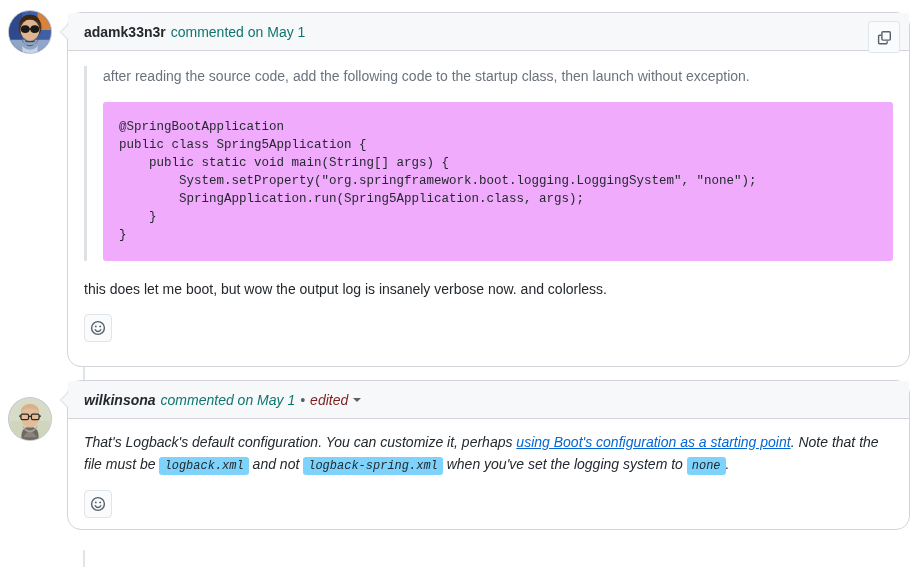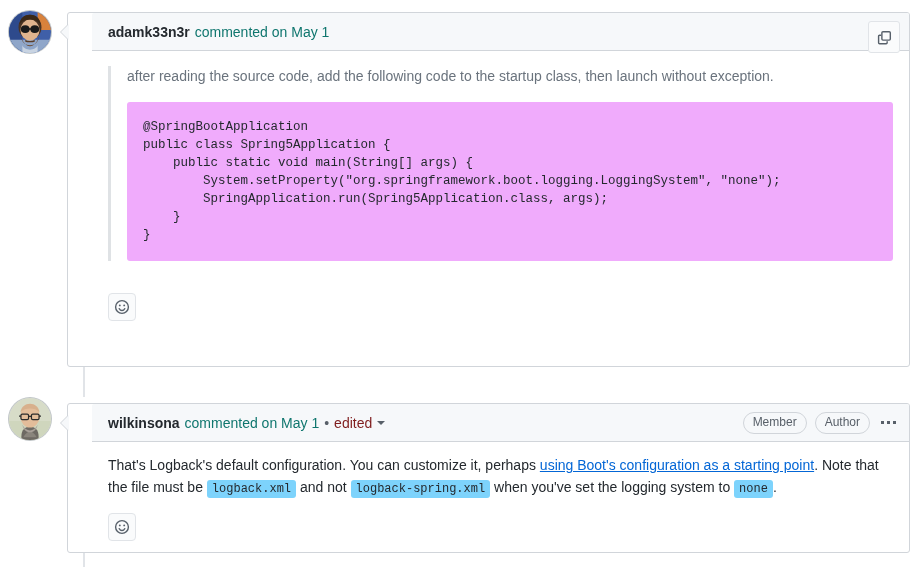--- a/index.html
+++ b/index.html
@@ -33,23 +33,22 @@
     border: 1px solid rgba(27,31,35,0.12);
     background: #d9dde0;
   }
   .avatar svg { display: block; width: 100%; height: 100%; }
 
   .bubble {
     position: absolute;
     left: 67px;
     right: 12px;
     border: 1px solid #d1d5da;
-    border-radius: 3px;
+    border-radius: 14px;
     background: #ffffff;
-    padding-left: 24px;
   }
   
   .bubble::before {
     content: "";
     position: absolute;
     top: 11px; left: -8px;
     width: 0; height: 0;
     border-top: 8px solid transparent;
     border-bottom: 8px solid transparent;
     border-right: 8px solid #d1d5da;
@@ -252,20 +251,21 @@
 }</pre>
           <div class="copy-btn">
             <svg width="15" height="15" viewBox="0 0 16 16">
               <rect x="5.2" y="1.8" width="9" height="9" rx="1.2" fill="none" stroke="#57606a" stroke-width="1.5"></rect>
               <path d="M10.8 12.6v1.1a1 1 0 0 1-1 1H2.7a1 1 0 0 1-1-1V6.6a1 1 0 0 1 1-1h1.2" fill="none" stroke="#57606a" stroke-width="1.5" stroke-linecap="round" stroke-linejoin="round"></path>
             </svg>
           </div>
         </div>
 
         <div style="height:18px"></div>
+        <p class="para">this does let me boot, but wow the output log is insanely verbose now. and colorless.</p>
       </div>
 
       <div class="reactions" style="margin-top:14px;">
         <div class="reaction-btn">
           <svg width="16" height="16" viewBox="0 0 16 16">
             <circle cx="8" cy="8" r="6.4" fill="none" stroke="#57606a" stroke-width="1.4"></circle>
             <circle cx="5.8" cy="6.4" r="0.95" fill="#57606a"></circle>
             <circle cx="10.2" cy="6.4" r="0.95" fill="#57606a"></circle>
             <path d="M5.2 9.6c.7 1.3 1.8 1.9 2.8 1.9s2.1-.6 2.8-1.9" fill="none" stroke="#57606a" stroke-width="1.3" stroke-linecap="round"></path>
           </svg>
@@ -286,38 +286,29 @@
         <ellipse cx="22" cy="19" rx="10" ry="12" fill="#e3bd9a"></ellipse>
         <path d="M12 15c1-6 5-9 10-9s9 3 10 9c-3-3-6-4-10-4s-7 1-10 4z" fill="#d8b08c"></path>
         <path d="M14 28c2 4 5 6 8 6s6-2 8-6c-1 5-4 8-8 8s-7-3-8-8z" fill="#a9a199"></path>
         <rect x="12.5" y="17" width="8" height="5.6" rx="1.4" fill="none" stroke="#2b2b2b" stroke-width="1.3"></rect>
         <rect x="23.5" y="17" width="8" height="5.6" rx="1.4" fill="none" stroke="#2b2b2b" stroke-width="1.3"></rect>
         <path d="M20.5 19.3h3" stroke="#2b2b2b" stroke-width="1.3"></path>
         <path d="M12.5 19h-2M31.5 19h2" stroke="#2b2b2b" stroke-width="1.3"></path>
       </svg>
     </div>
 
-    <div class="bubble" style="top:403px; height:150px;">
+    <div class="bubble" style="top:380px; height:150px;font-style:italic;">
 
       <div class="c-header">
         <span class="c-author">wilkinsona</span>
         <span class="c-meta">commented on May 1</span>
         <span class="c-sep">•</span>
         <span class="c-edited">edited</span>
         <span class="caret"></span>
 
-        <div class="hdr-right">
-          <span class="badge">Member</span>
-          <span class="badge">Author</span>
-          <div class="kebab">
-              <i></i>
-              <i></i>
-              <i></i>
-            </div>
-        </div>
       </div>
 
       <div class="c-body" style="padding-top:13px;">
         <p class="para2"><span>That's Logback's default configuration. You can customize it, perhaps </span><a href="#" class="inline-link">using Boot's configuration as a starting point</a><span>. Note that the file must be </span><code class="inline">logback.xml</code><span> and not </span><code class="inline">logback-spring.xml</code><span> when you've set the logging system to </span><code class="inline">none</code><span>.</span></p>
       </div>
 
       <div class="reactions" style="margin-top:15px;">
         <div class="reaction-btn">
           <svg width="16" height="16" viewBox="0 0 16 16">
             <circle cx="8" cy="8" r="6.4" fill="none" stroke="#57606a" stroke-width="1.4"></circle>

